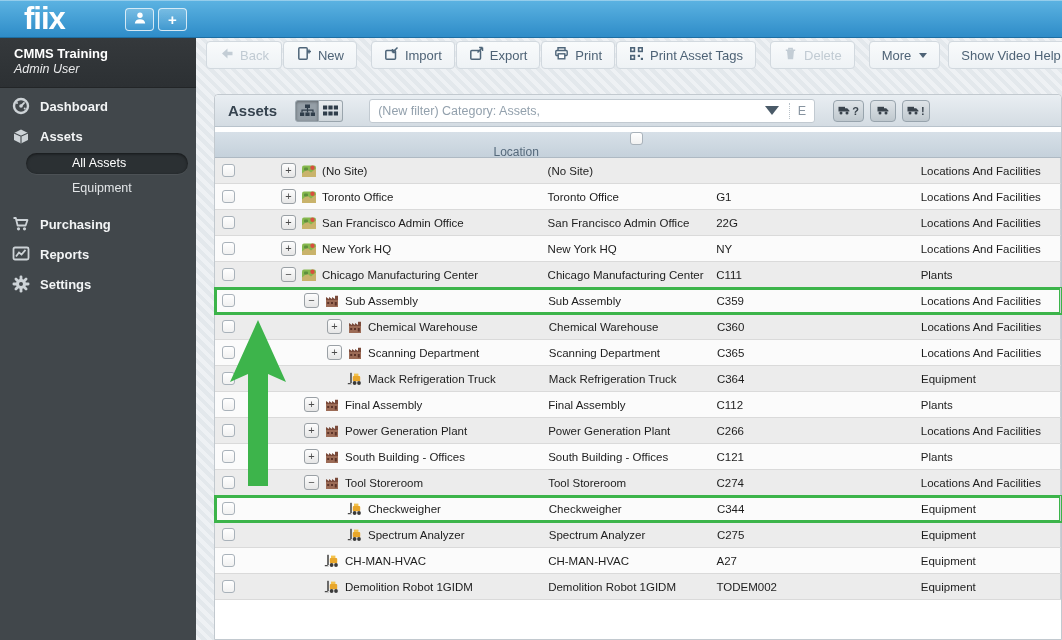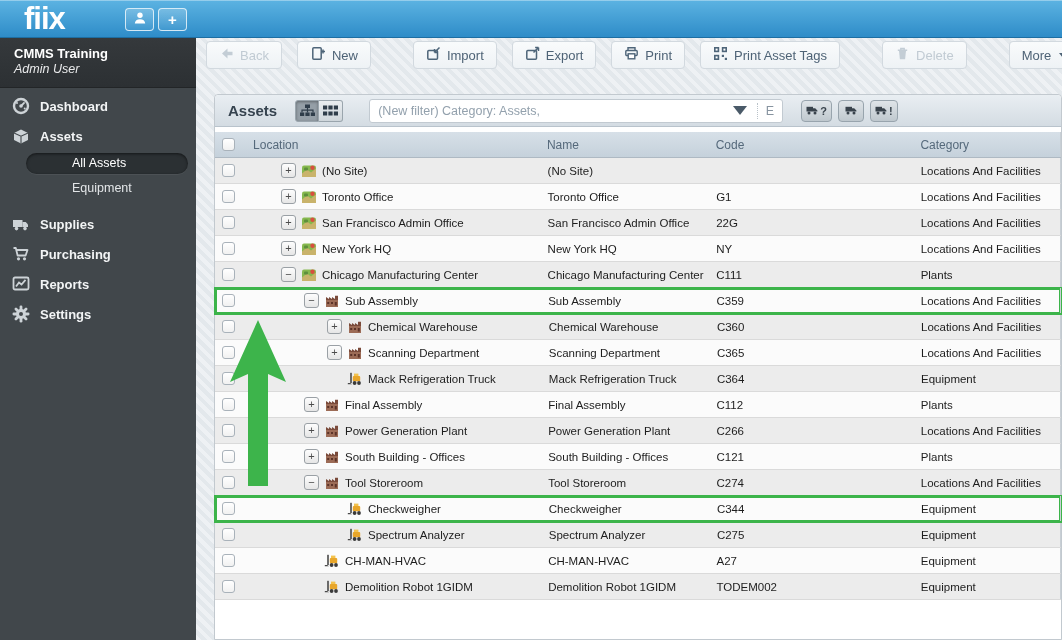--- a/index.html
+++ b/index.html
@@ -32,21 +32,21 @@
   .s-item { height:25px; line-height:25px; padding-left:72px; color:#e3e6e8; font-size:12.5px; cursor:pointer; }
   .s-item.sel { height:21px; line-height:21px; margin:2px 8px 2px 26px; padding-left:46px;
     background:#2b3033; border-radius:11px; color:#fff;
     box-shadow:inset 0 1px 3px rgba(0,0,0,.55), 0 1px 0 rgba(255,255,255,.06); }
 
   
   .main { position:absolute; left:196px; top:38px; width:866px; height:602px;
     background:repeating-linear-gradient(45deg,#eef1f4 0px,#eef1f4 4px,#e3e8ec 4px,#e3e8ec 8px); }
 
   
-  .toolbar { position:absolute; left:10px; top:9px; right:6px; height:16px; display:flex; align-items:center; gap:15px; }
+  .toolbar { position:absolute; left:10px; top:9px; right:6px; height:16px; display:flex; align-items:center; gap:1px; }
   .t-btn { height:28px; padding:0 12px; display:flex; align-items:center; gap:6px;
     background:linear-gradient(#f9fbfc,#eef2f5); border:1px solid #d2d9df; border-radius:4px;
     color:#4e6376; font-size:13px; cursor:pointer; white-space:nowrap; }
   .t-btn.disabled { color:#c1cbd3; cursor:default; }
   .t-sep { width:1px; height:28px; background:#cfd7dd; margin:0 6px; }
   .t-caret { width:0; height:0; border-left:4px solid transparent; border-right:4px solid transparent;
     border-top:5px solid #4e6376; margin-left:2px; }
   .t-push { margin-left:auto; }
 
   
@@ -54,36 +54,36 @@
     border:1px solid #c2c9cf; border-radius:4px 4px 0 0; }
   .p-head { height:32px; background:linear-gradient(#e9eef2,#d4dce3); border-bottom:1px solid #b9c3cc;
     border-radius:4px 4px 0 0; display:flex; align-items:center; padding-left:13px; }
   .p-title { font-size:15px; font-weight:bold; color:#36434f; margin-right:18px; }
   .toggle { display:flex; }
   .tg-btn { width:24px; height:22px; display:flex; align-items:center; justify-content:center;
     border:1px solid #9aa5ad; background:linear-gradient(#e9edf0,#cfd6db); cursor:pointer; }
   .tg-btn:first-child { border-radius:3px 0 0 3px; }
   .tg-btn:last-child { border-radius:0 3px 3px 0; border-left:none; }
   .tg-btn.sel { background:#959fa7; box-shadow:inset 0 1px 3px rgba(0,0,0,.35); }
-  .filter { margin-left:26px; width:414px; height:24px; background:#fff; border:1px solid #c2cad1;
+  .filter { margin-left:26px; width:446px; height:24px; background:#fff; border:1px solid #c2cad1;
     border-radius:3px; display:flex; align-items:center; padding:0 8px; cursor:text; }
   .f-text { color:#93a1ad; font-size:12.5px; flex:1; overflow:hidden; white-space:nowrap; }
   .f-caret { width:0; height:0; border-left:7px solid transparent; border-right:7px solid transparent;
     border-top:9px solid #4a5a68; cursor:pointer; }
   .f-sep { width:0; height:16px; border-left:1px dotted #b9c2c9; margin:0 8px 0 10px; }
   .f-e { color:#8794a0; font-size:12.5px; }
   .quick { margin-left:18px; display:flex; gap:6px; }
   .q-btn { height:22px; min-width:26px; padding:0 4px; display:flex; align-items:center; justify-content:center; gap:2px;
     background:linear-gradient(#dfe4e8,#bfc8ce); border:1px solid #98a4ad; border-radius:4px;
     color:#39434c; font-size:11px; font-weight:bold; cursor:pointer; }
 
   
   .grid-head { margin-top:5px; height:26px; display:flex; align-items:center;
     background:linear-gradient(#d7e0e8,#c5d1db); border-bottom:1px solid #aeb9c3;
-    color:#55697b; font-size:12px; }
+    color:#55697b; font-size:12px;flex-direction:column; }
   .c-cb { width:31px; display:flex; align-items:center; padding-left:7px; }
   .c-loc { width:305px; padding-left:8px; }
   .c-name { width:175px; padding-left:8px; }
   .c-code { width:175px; padding-left:8px; }
   .c-cat { width:153px; padding-left:8px;margin-left:36px; }
   .c-sliver { flex:1; position:relative; overflow:hidden; border-left:1px solid #c8cfd5; height:100%; }
 
   .row { height:26px; display:flex; align-items:center; border-bottom:1px solid #dadada;
     font-size:11.5px; color:#1d1d1d; position:relative; cursor:pointer; }
   .row.shade { background:#ececec; }
@@ -144,31 +144,20 @@
           <svg width="18" height="18" viewBox="0 0 18 18">
             <path d="M2 6 L9 2.5 L16 6 L16 13 L9 16.5 L2 13 Z" fill="#cdd3d7"></path>
             <path d="M2 6 L9 9.2 L16 6 M9 9.2 L9 16.5" stroke="#41474b" stroke-width="1.1" fill="none"></path>
           </svg>
         </span>
         <span class="lbl">Assets</span>
       </div>
       <div class="submenu">
         <div class="s-item sel">All Assets</div>
         <div class="s-item">Equipment</div>
-      </div>
-      <div class="m-item">
-        <span class="ic">
-          <svg width="18" height="18" viewBox="0 0 18 18">
-            <rect x="1" y="5" width="9.5" height="7" fill="#cdd3d7"></rect>
-            <path d="M10.5 7 h3.2 l2.3 2.5 v2.5 h-5.5 z" fill="#cdd3d7"></path>
-            <circle cx="4.5" cy="13.6" r="1.8" fill="#cdd3d7"></circle>
-            <circle cx="13" cy="13.6" r="1.8" fill="#cdd3d7"></circle>
-          </svg>
-        </span>
-        <span class="lbl">Supplies</span>
       </div>
       <div class="m-item">
         <span class="ic">
           <svg width="18" height="18" viewBox="0 0 18 18">
             <path d="M1.5 3 h2.3 l1.8 7.5 h8 l1.9 -5.5 h-10.8" fill="none" stroke="#cdd3d7" stroke-width="1.8" stroke-linejoin="round"></path>
             <circle cx="6.5" cy="13.8" r="1.6" fill="#cdd3d7"></circle>
             <circle cx="12.5" cy="13.8" r="1.6" fill="#cdd3d7"></circle>
           </svg>
         </span>
         <span class="lbl">Purchasing</span>

